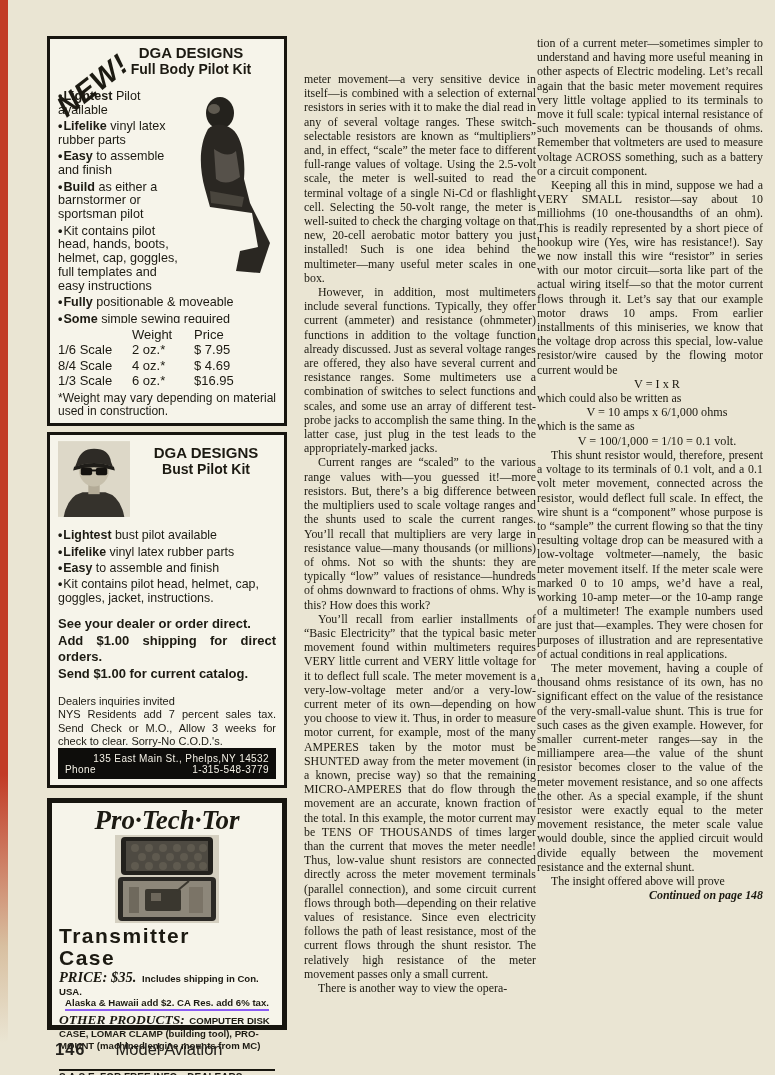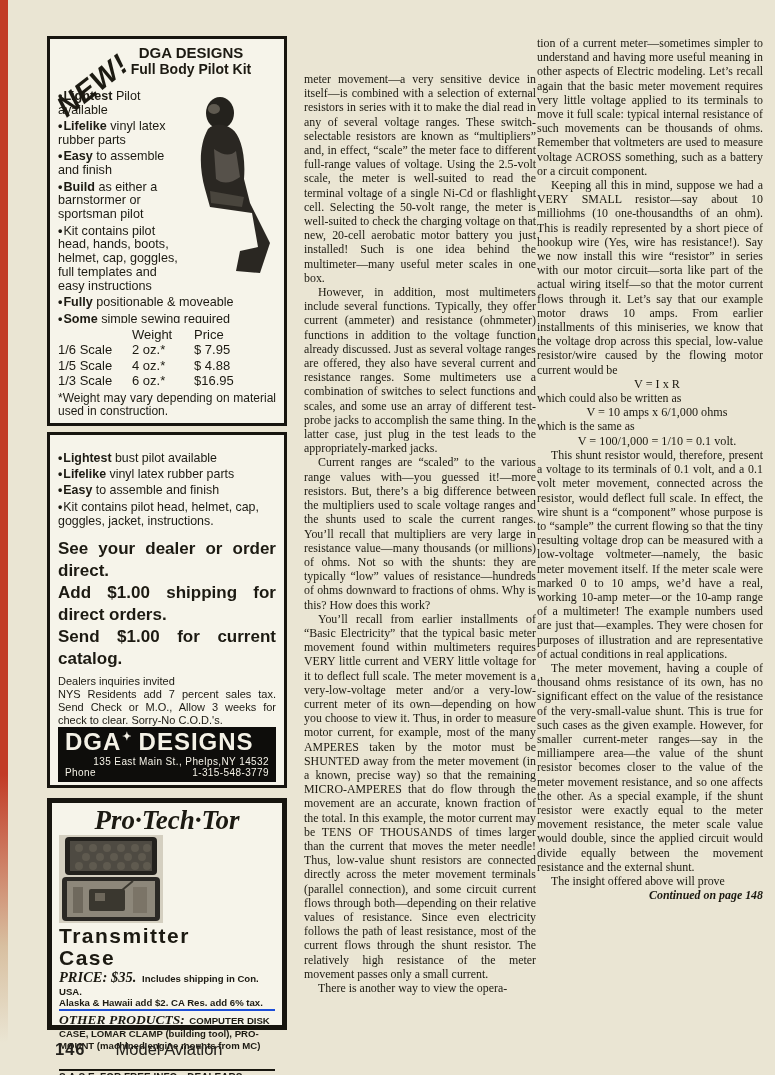--- a/index.html
+++ b/index.html
@@ -8,61 +8,61 @@
   #page{position:absolute;inset:0;}
   #edge-strip{position:absolute;left:0;top:0;width:8px;height:100%;
       background:linear-gradient(#c23b26 0%,#c23b26 72%,#d8bfa0 88%,#eae5d3 97%);}
 
   
   #ads{position:absolute;left:47px;top:36px;width:240px;}
   .adbox{border:3px solid #17150f;background:#f6f4ea;box-sizing:border-box;}
   #ad-full{height:390px;margin-bottom:6px;padding:6px 8px 5px;position:relative;
            display:flex;flex-direction:column;}
   #ad-bust{height:356px;margin-bottom:10px;padding:6px 8px 6px;display:flex;flex-direction:column;}
-  #ad-case{height:232px;border-width:5px;padding:3px 7px 4px;display:flex;flex-direction:column;}
+  #ad-case{height:232px;border-width:5px;padding:3px 7px 4px;display:flex;flex-direction:column;align-items:center;}
 
   .new-badge{position:absolute;top:30px;left:2px;transform:rotate(-38deg);
       font-size:29px;font-weight:bold;font-style:italic;letter-spacing:1px;}
   .ad-head{text-align:center;padding-left:48px;font-weight:bold;line-height:1.12;}
   .ad-head .brand{font-size:15px;}
   .ad-head .kit{font-size:14px;}
   #ad1-body{flex:1;overflow:hidden;margin-top:10px;font-size:12.6px;line-height:1.1;}
   #seated-pilot{float:right;margin:6px 0 2px 4px;}
   .blt{margin:2.5px 0;}
   .blt::before{content:"•";font-weight:bold;margin-right:1px;}
   .blt b{font-weight:bold;}
   .ad-table{display:grid;grid-template-columns:74px 62px 76px;
       font-size:13px;line-height:15.5px;margin-top:4px;}
   .ad-table .hdr{font-weight:normal;}
   .footnote{font-size:12px;line-height:1.1;margin-top:3px;text-align:justify;}
 
   #bust-top{overflow:hidden;}
   #bust-photo{float:left;margin:0 6px 2px 0;}
   #ad-bust .ad-head{padding-left:60px;margin-top:4px;}
   #bust-bullets{clear:both;margin-top:8px;font-size:12.4px;line-height:1.12;}
-  .order-lines{margin-top:7px;font-weight:bold;font-size:17px;line-height:1.3;text-align:justify;}
-  .small-notes{margin-top:4px;font-size:11px;line-height:1.2;text-align:justify;}
+  .order-lines{margin-top:7px;font-weight:bold;font-size:13px;line-height:1.3;text-align:justify;}
+  .small-notes{margin-top:12px;font-size:11px;line-height:1.2;text-align:justify;}
   #dga-logo{margin-top:auto;background:#0e0d0b;color:#f4f1e6;padding:3px 7px 4px;}
   #dga-logo .nameline{font-size:24px;font-weight:bold;letter-spacing:1px;line-height:1;
       display:flex;align-items:baseline;gap:8px;white-space:nowrap;}
   #dga-logo .star{font-size:11px;position:relative;top:-10px;left:-7px;margin-right:-9px;}
   #dga-logo .addr{font-size:10px;letter-spacing:0.4px;margin-top:2px;text-align:right;}
   #dga-logo .phoneline{font-size:10px;letter-spacing:0.4px;display:flex;justify-content:space-between;}
 
   #ptt-title{font-family:"Liberation Serif",serif;font-style:italic;font-weight:bold;
       font-size:27px;text-align:center;line-height:1.05;}
   #ptt-row{display:flex;gap:5px;margin-top:1px;align-items:flex-start;}
   #ptt-features{flex:1;border:2px solid #17150f;border-radius:3px;padding:2px 4px;
       font-weight:bold;font-size:9.8px;line-height:1.42;letter-spacing:0.1px;white-space:nowrap;}
   #ptt-product{font-weight:bold;font-size:21px;letter-spacing:1.5px;word-spacing:22px;
       line-height:1.05;margin-top:2px;}
   .ptt-serif{font-family:"Liberation Serif",serif;font-style:italic;font-weight:bold;}
   #ptt-price{font-size:9.6px;font-weight:bold;line-height:1.15;}
   #ptt-price .ptt-serif{font-size:14.5px;margin-right:3px;}
-  #ptt-price2{font-size:9.6px;font-weight:bold;border-bottom:2px solid #1d4ed8;padding-bottom:1px;}
+  #ptt-price2{font-size:9.6px;font-weight:bold;border-bottom:2px solid #8b5cf6;padding-bottom:1px;}
   #ptt-other{font-size:9.6px;font-weight:bold;line-height:1.2;border-bottom:2px solid #17150f;
       padding-bottom:18px;margin-top:1px;}
   #ptt-other .ptt-serif{font-size:13.5px;margin-right:2px;}
   #ptt-sase{font-size:10px;font-weight:bold;border-bottom:2px solid #17150f;padding:1px 0;}
 
   
   .article-col{position:absolute;top:36px;font-family:"Liberation Serif",serif;
       font-size:11.9px;line-height:14.2px;text-align:justify;color:#1b1910;height:1012px;overflow:hidden;}
   #col-mid{left:304px;width:232px;margin-top:36px;}
   #col-right{left:537px;width:226px;}
@@ -106,23 +106,23 @@
         <div class="blt"><b>Fully</b><span> positionable &amp; moveable</span></div>
         <div class="blt"><b>Some</b><span> simple sewing required</span></div>
       </div>
       <div class="ad-table">
         <span></span>
         <span class="hdr">Weight</span>
         <span class="hdr">Price</span>
         <span>1/6 Scale</span>
         <span>2 oz.*</span>
         <span>$ 7.95</span>
-        <span>1/5 Scale</span>
+        <span>8/4 Scale</span>
         <span>4 oz.*</span>
-        <span>$ 4.88</span>
+        <span>$ 4.69</span>
         <span>1/3 Scale</span>
         <span>6 oz.*</span>
         <span>$16.95</span>
       </div>
       <div class="footnote">*Weight may vary depending on material used in construction.</div>
     </div>
 
     <div class="adbox" id="ad-bust">
       <div id="bust-top">
         <svg id="bust-photo" width="72" height="76" viewBox="0 0 76 80">
@@ -152,25 +152,20 @@
         <div>See your dealer or order direct.</div>
         <div>Add $1.00 shipping for direct orders.</div>
         <div>Send $1.00 for current catalog.</div>
       </div>
       <div class="small-notes">
         <div>Dealers inquiries invited</div>
         <span>NYS Residents add 7 percent sales tax. Send Check or M.O., Allow 3 weeks for check to clear.</span>
         <span>Sorry-No C.O.D.'s.</span>
       </div>
       <div id="dga-logo">
-        <div class="nameline">
-          <span>DGA</span>
-            <span class="star">✦</span>
-          <span>DESIGNS</span>
-        </div>
         <div class="addr">135 East Main St., Phelps,NY 14532</div>
         <div class="phoneline">
           <span>Phone</span>
           <span>1-315-548-3779</span>
         </div>
       </div>
     </div>
 
     <div class="adbox" id="ad-case">
       <div id="ptt-title">Pro·Tech·Tor</div>

